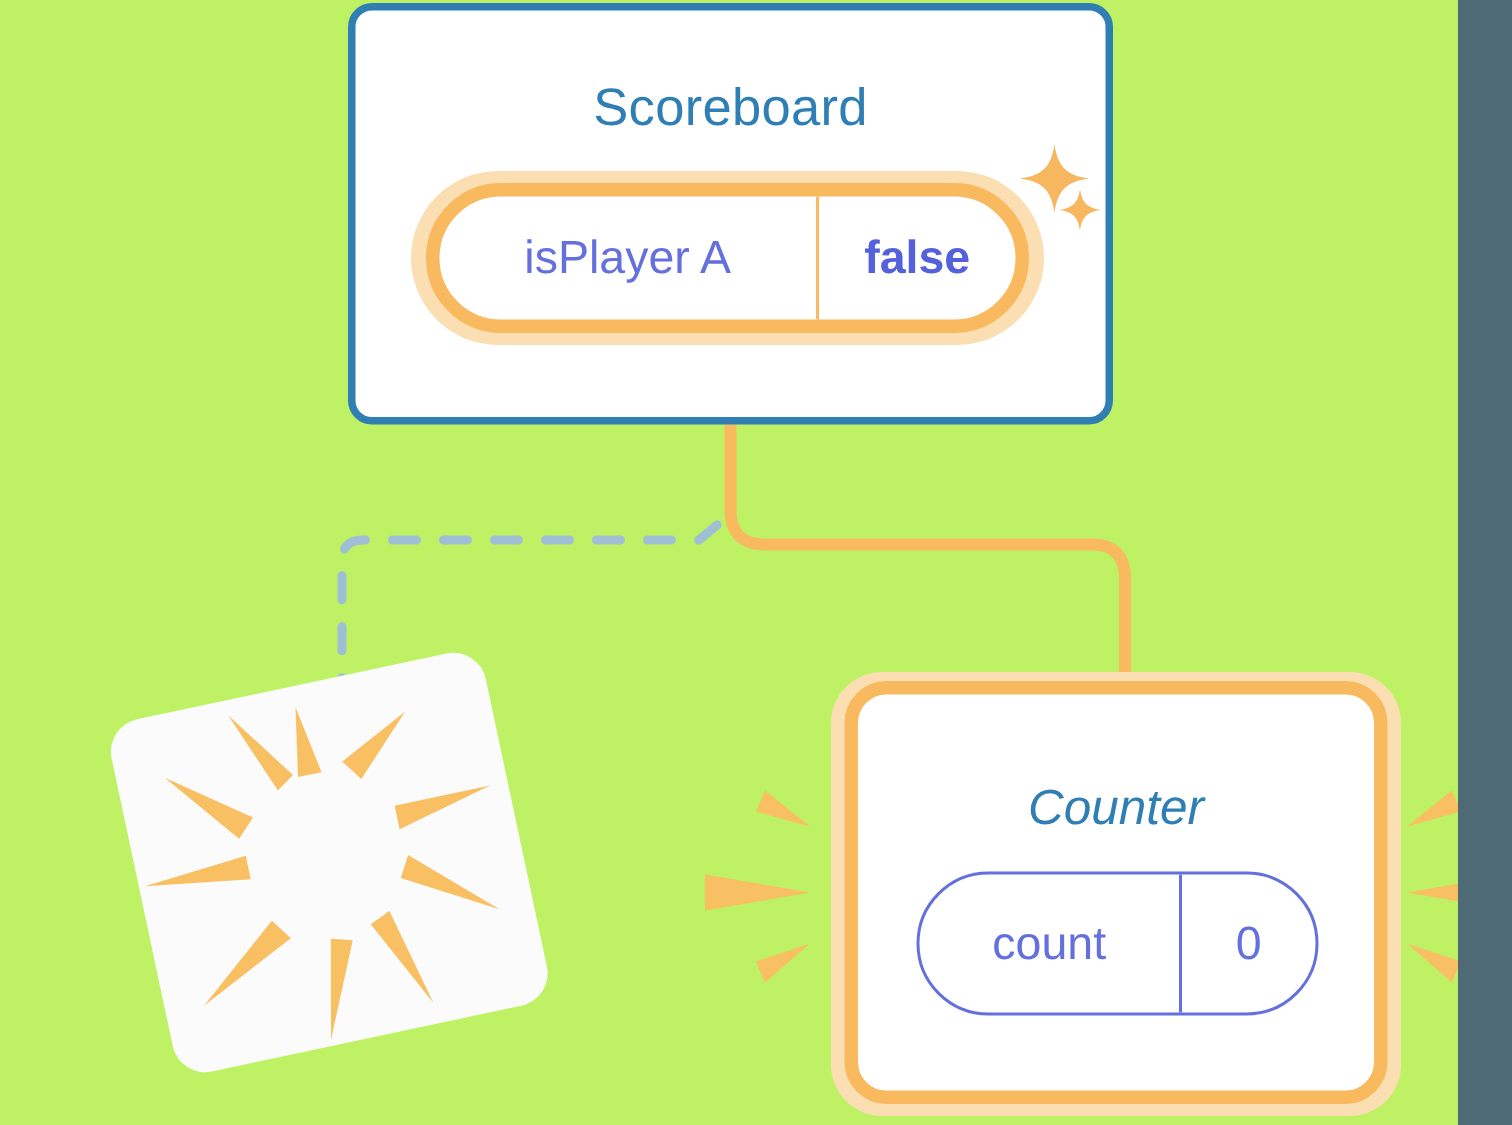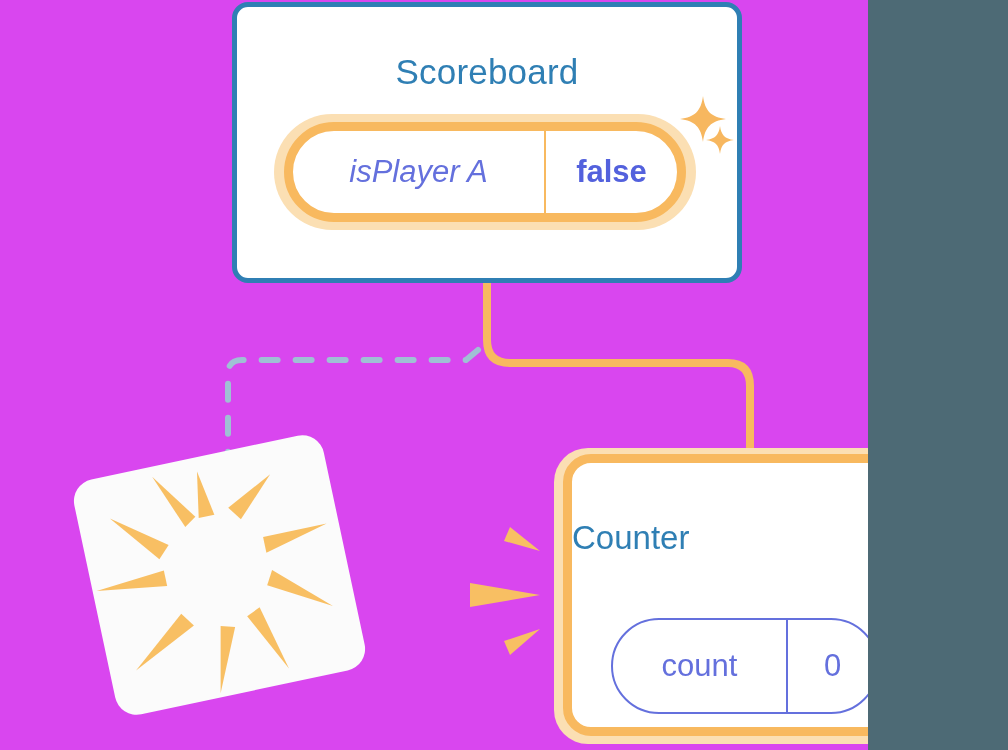--- a/index.html
+++ b/index.html
@@ -6,23 +6,23 @@
   html, body {
     margin: 0;
     padding: 0;
     background: #4d6a75;
   }
   body {
     font-family: "Liberation Sans", sans-serif;
   }
   #stage {
     position: relative;
-    width: 868px;
+    width: 972px;
     height: 750px;
-    background: #d946ef;
+    background: #bef264;
     overflow: hidden;
   }
 
   
   #connectors {
     position: absolute;
     left: 0; top: 0;
     width: 1008px; height: 750px;
     pointer-events: none;
     z-index: 1;
@@ -78,21 +78,20 @@
   }
   .pill-hot .pill-key {
     flex: 0 0 253px;
     display: flex;
     align-items: center;
     justify-content: center;
     font-size: 31px;
     color: #6470dd;
     border-right: 2px solid #f8b95f;
     box-sizing: border-box;
-    font-style: italic;
   }
   .pill-hot .pill-val {
     flex: 1;
     display: flex;
     align-items: center;
     justify-content: center;
     font-size: 31px;
     font-weight: bold;
     color: #5361dd;
     text-align: center;
@@ -127,28 +126,29 @@
     background: #ffffff;
     border: 9px solid #f8b95f;
     border-radius: 28px;
     box-sizing: border-box;
     z-index: 4;
   }
   #counter-title {
     position: absolute;
     left: 0; right: 0;
     top: 56px;
-    text-align: left;
+    text-align: center;
     font-size: 33px;
     color: #2f7fb4;
+    font-style: italic;
   }
   .pill-cool {
     position: absolute;
     left: 611px;
-    top: 618px;
+    top: 581px;
     width: 268px;
     height: 96px;
     border: 2px solid #6470dd;
     border-radius: 48px;
     box-sizing: border-box;
     background: #ffffff;
     z-index: 5;
     display: flex;
     align-items: stretch;
   }

